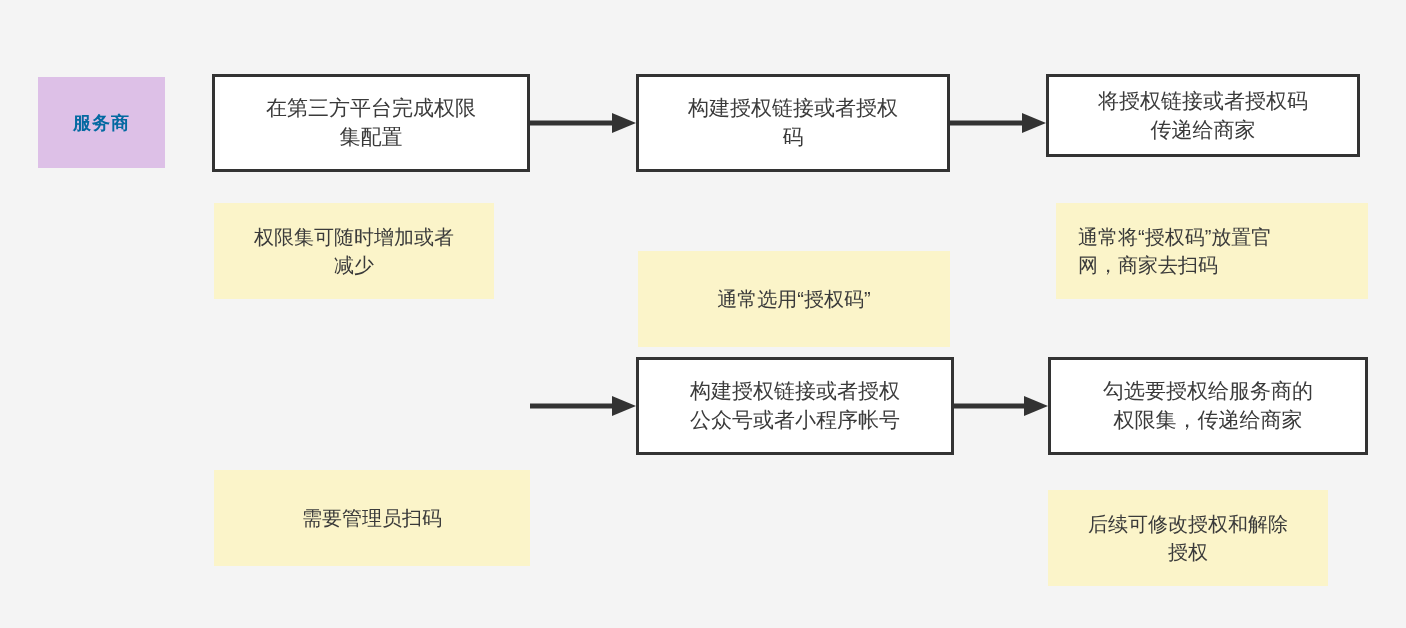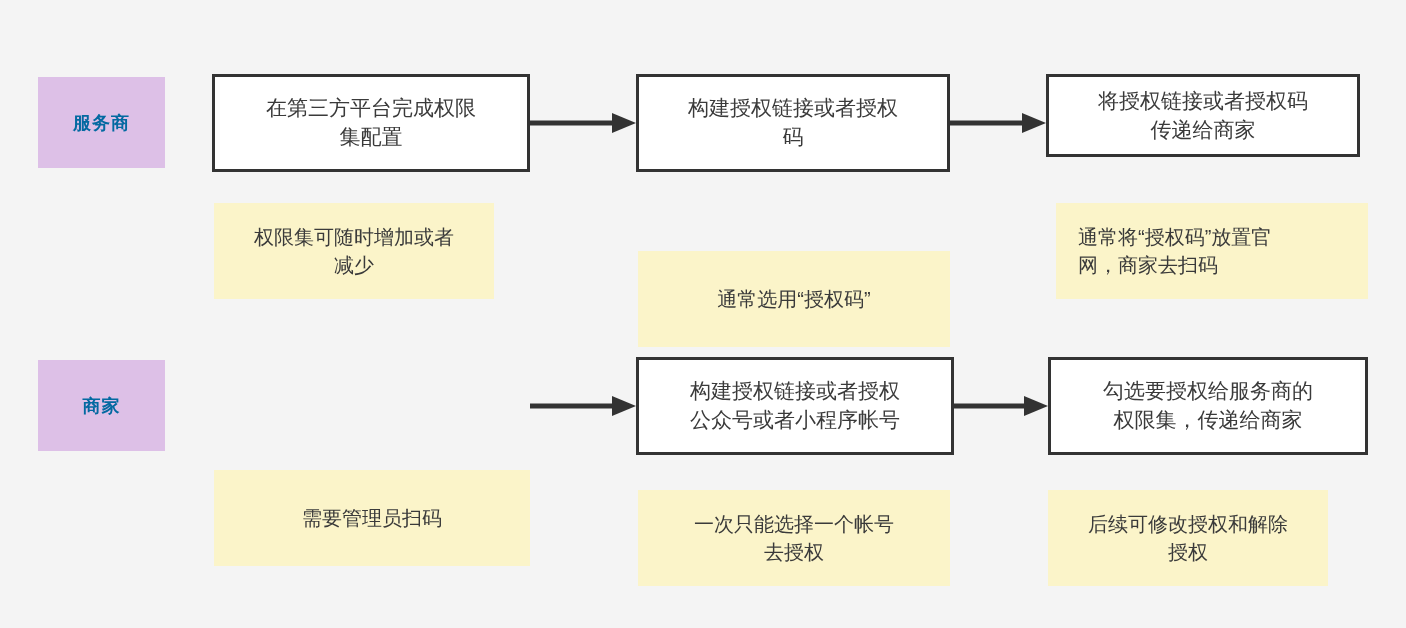--- a/index.html
+++ b/index.html
@@ -131,21 +131,20 @@
 
   <div class="note-box" style="left:638px; top:203px; width:312px; height:96px;margin-top:48px;">
     <span class="txt">通常选用“授权码”</span>
   </div>
 
   <div class="note-box align-left" style="left:1048px; top:203px; width:312px; height:96px;">
     <span class="txt">通常将“授权码”放置官
 网，商家去扫码</span>
   </div>
 
-  <div class="lane-label" style="left:38px; top:360px; width:127px; height:91px;">商家</div>
 
 
   <div class="arrow" style="left:530px; top:395px; width:106px; height:22px;">
     <svg width="106" height="22" viewBox="0 0 106 22">
       <line x1="0" y1="11" x2="86" y2="11" stroke="#333333" stroke-width="5"></line>
       <polygon points="82,1 106,11 82,21" fill="#333333"></polygon>
     </svg>
   </div>
 
   <div class="proc-box" style="left:636px; top:357px; width:318px; height:98px;">
@@ -162,23 +161,19 @@
 
   <div class="proc-box" style="left:1048px; top:357px; width:320px; height:98px;">
     <span class="txt">勾选要授权给服务商的
 权限集，传递给商家</span>
   </div>
 
   <div class="note-box" style="left:214px; top:470px; width:316px; height:96px;">
     <span class="txt">需要管理员扫码</span>
   </div>
 
-  <div class="note-box" style="left:638px; top:490px; width:312px; height:96px;">
-    <span class="txt">一次只能选择一个帐号
-去授权</span>
-  </div>
 
   <div class="note-box" style="left:1048px; top:490px; width:280px; height:96px;">
     <span class="txt">后续可修改授权和解除
 授权</span>
   </div>
 
 </div>
 
 </body></html>

